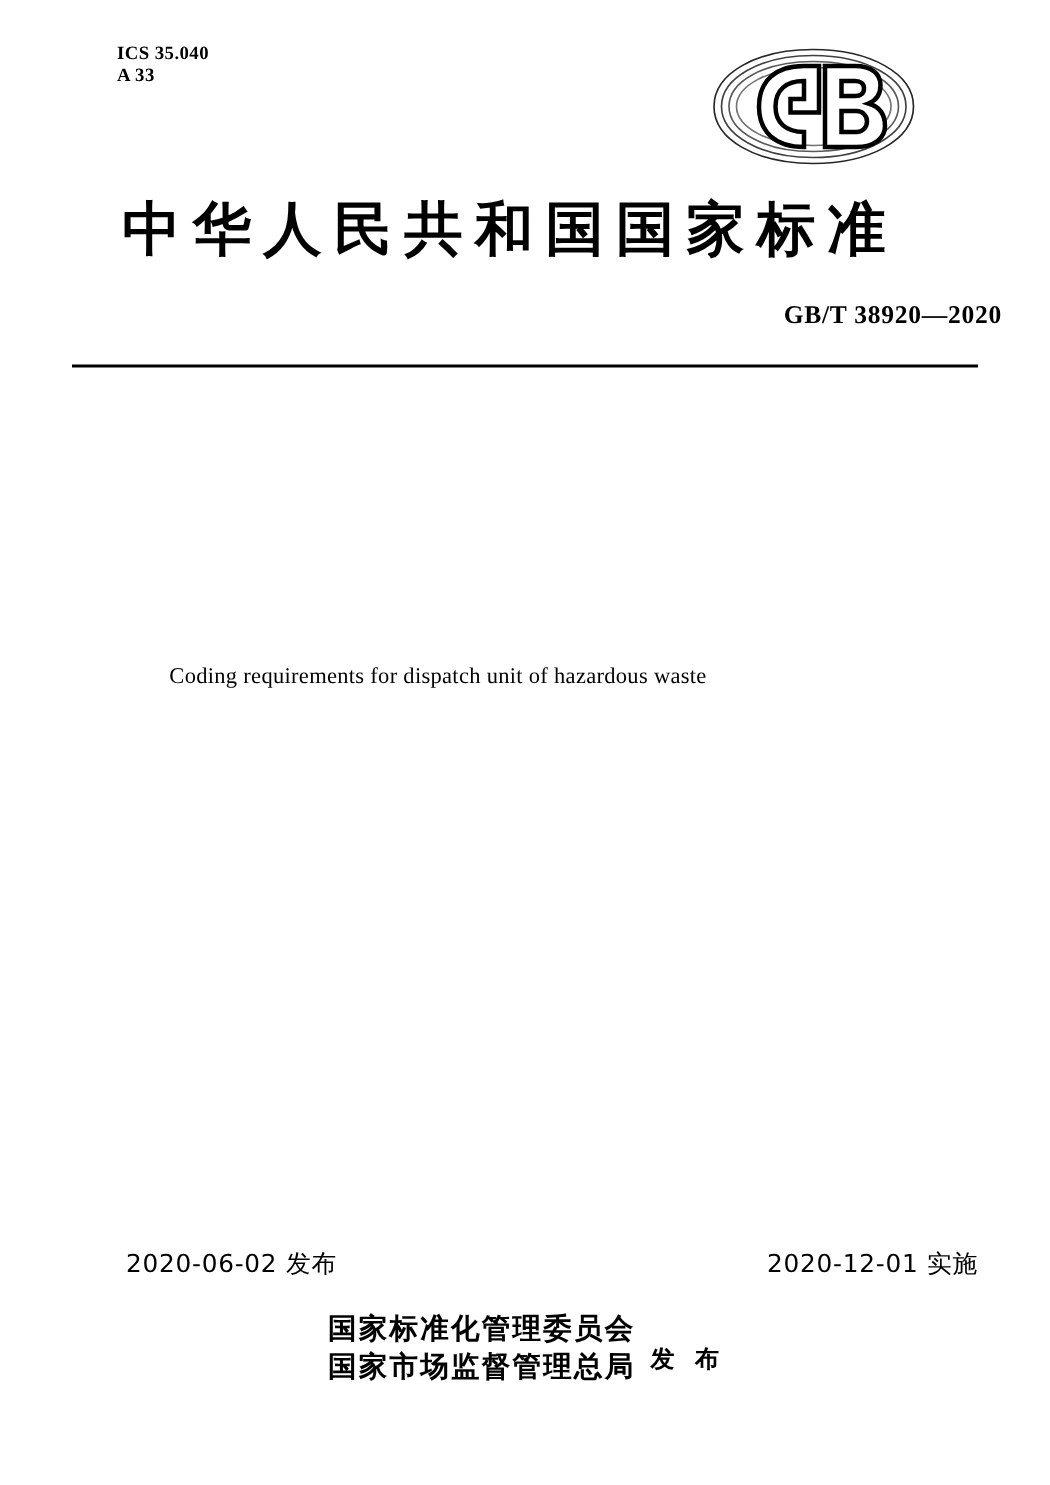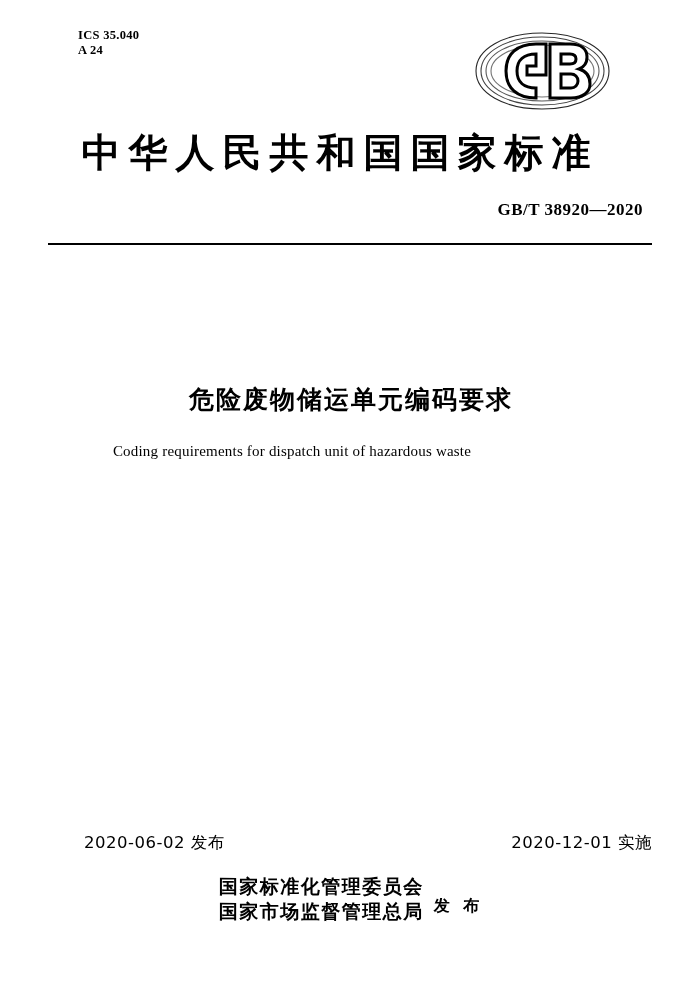--- a/index.html
+++ b/index.html
@@ -64,21 +64,21 @@
     font-size: 39px;
     letter-spacing: 8px;
     text-indent: 8px;
     color: #000;
     white-space: nowrap;
   }
 
   
   .std-number {
     position: absolute;
-    right: 57px;
+    right: 32px;
     top: 200px;
     font-family: "Liberation Serif", serif;
     font-weight: bold;
     font-size: 17px;
     letter-spacing: 0.5px;
   }
 
   
   .rule-top {
     position: absolute;
@@ -158,21 +158,21 @@
     padding-top: 14px;
   }
 </style>
 </head>
 <body>
 
 <div class="page">
 
   <div class="ics-block">
     <div>ICS 35.040</div>
-    <div>A 24</div>
+    <div>A 33</div>
   </div>
 
   <div class="gb-logo">
     <svg width="145" height="82" viewBox="0 0 145 82" xmlns="http://www.w3.org/2000/svg">
       <defs>
         <clipPath id="clipAll">
           <rect x="0" y="0" width="145" height="82"></rect>
         </clipPath>
       </defs>
       <g clip-path="url(#clipAll)">
@@ -212,21 +212,20 @@
       </g>
     </svg>
   </div>
 
   <div class="cn-standard-title">中华人民共和国国家标准</div>
 
   <div class="std-number">GB/T 38920—2020</div>
 
   <div class="rule-top"></div>
 
-  <div class="doc-title-cn">危险废物储运单元编码要求</div>
   <div class="doc-title-en">Coding requirements for dispatch unit of hazardous waste</div>
 
   <div class="date-issue">2020-06-02 发布</div>
   <div class="date-effective">2020-12-01 实施</div>
 
   <div class="issuer-wrap">
     <div class="issuer-names">
       <div>国家标准化管理委员会</div>
       <div>国家市场监督管理总局</div>
     </div>

